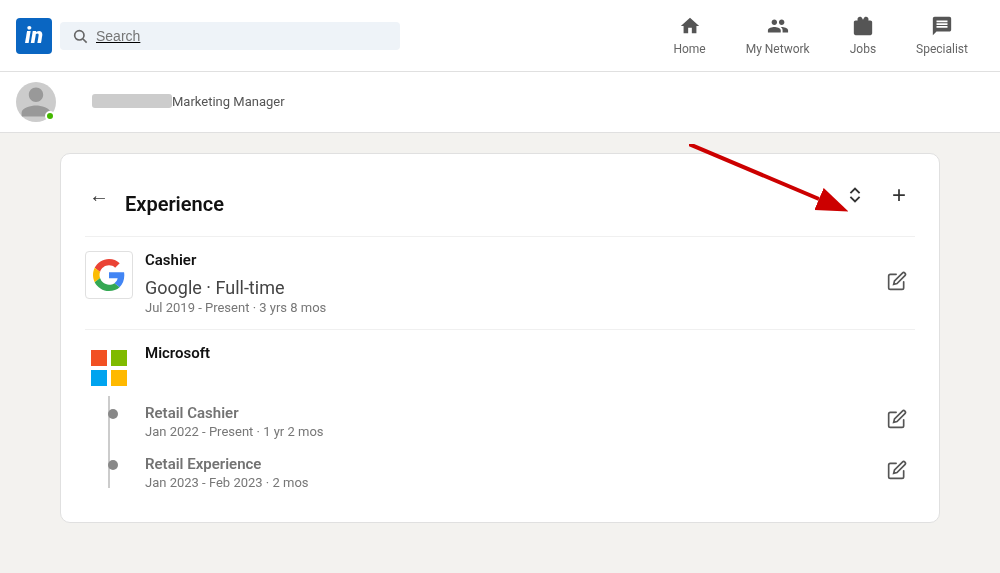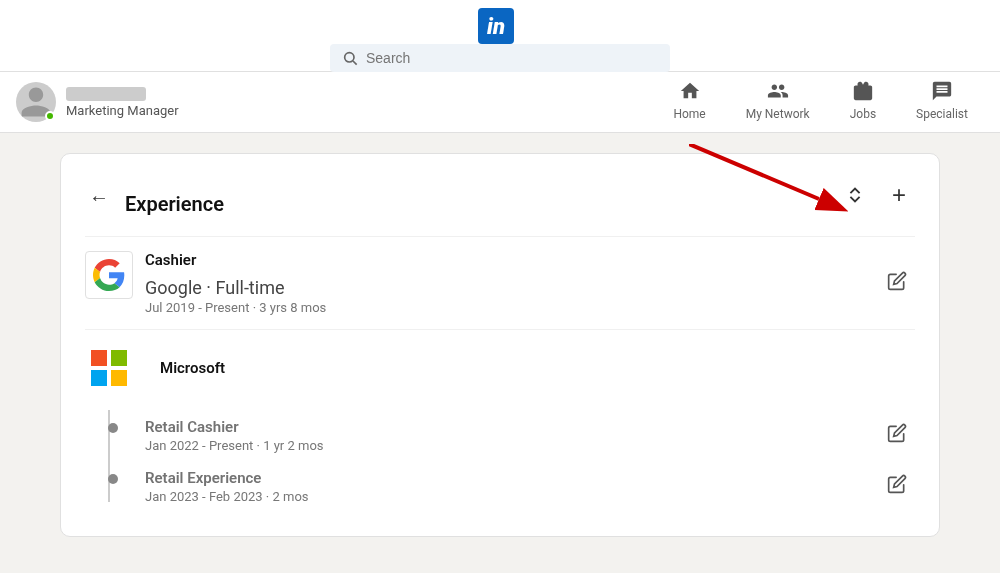--- a/index.html
+++ b/index.html
@@ -10,25 +10,24 @@
       min-height: 573px;
       overflow: hidden;
     }
 
     
     .header {
       background: #fff;
       border-bottom: 1px solid #e0e0e0;
       display: flex;
       align-items: center;
-      padding: 8px 16px;
+      padding: 0 16px;
       height: 72px;
       position: relative;
       z-index: 10;
-      flex-direction: column;
     }
     .linkedin-logo {
       background: #0a66c2;
       width: 36px;
       height: 36px;
       border-radius: 4px;
       display: flex;
       align-items: center;
       justify-content: center;
       color: #fff;
@@ -39,20 +38,21 @@
       margin-right: 8px;
     }
     .search-bar {
       display: flex;
       align-items: center;
       background: #eef3f8;
       border-radius: 4px;
       padding: 6px 12px;
       width: 340px;
       gap: 8px;
+      text-decoration: underline;
     }
     .search-bar input {
       border: none;
       background: transparent;
       font-size: 14px;
       color: #333;
       outline: none;
       width: 100%;
     }
     .search-icon-svg {
@@ -121,21 +121,22 @@
       height: 10px;
       background: #44b700;
       border-radius: 50%;
       border: 2px solid #fff;
       position: absolute;
       bottom: 1px;
       right: 1px;
     }
     .profile-info {
       display: flex;
-      flex-direction: column;
+      flex-direction: row;
+      margin-left: 26px;
     }
     .profile-name-blur {
       width: 80px;
       height: 14px;
       background: #ccc;
       border-radius: 3px;
       margin-bottom: 2px;
     }
     .profile-title {
       font-size: 13px;
@@ -259,23 +260,21 @@
       margin-left: auto;
     }
 
     
     .ms-group {
       border-top: 1px solid #f0f0f0;
       padding: 14px 0 0;
     }
     .ms-header {
       display: flex;
-      align-items: center;
-      margin-bottom: 18px;
-      gap: 15px;
+      margin-bottom: 4px;
     }
     .ms-logo {
       width: 48px;
       height: 48px;
       flex-shrink: 0;
       margin-right: 12px;
       display: flex;
       align-items: center;
       justify-content: center;
     }

